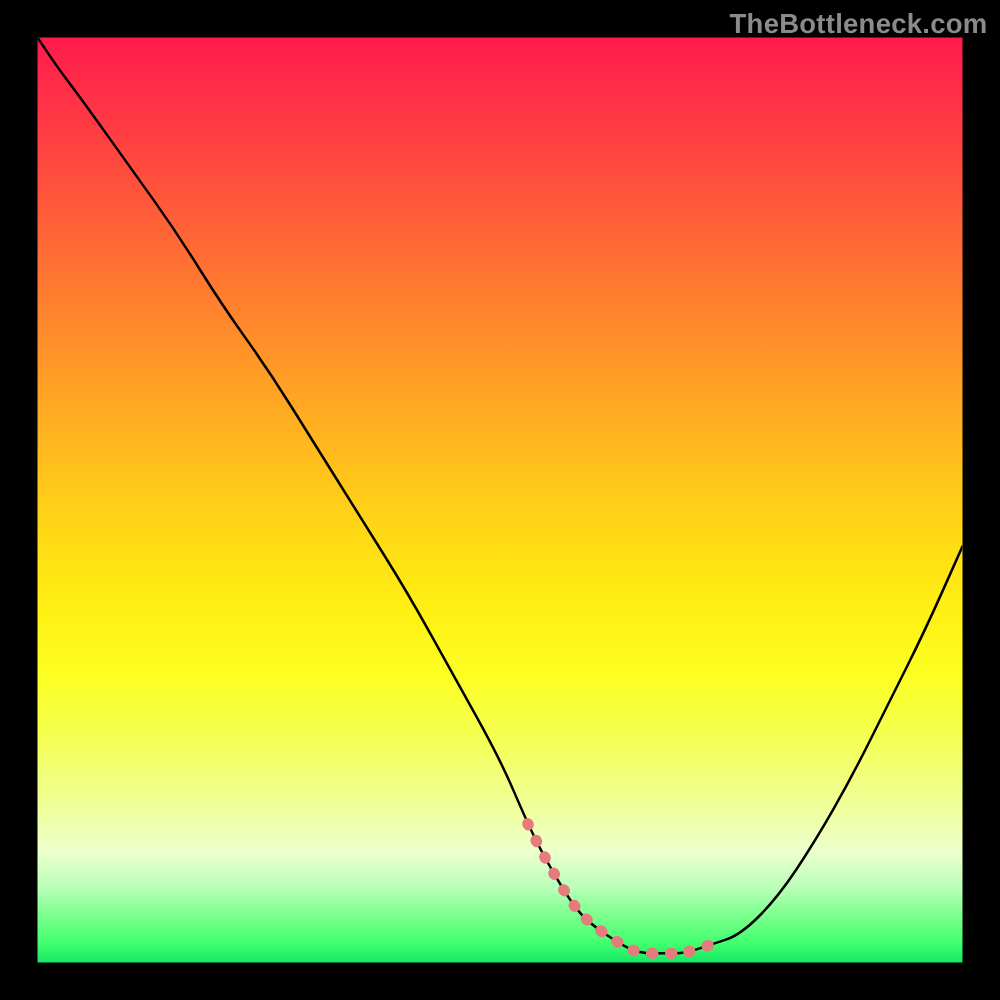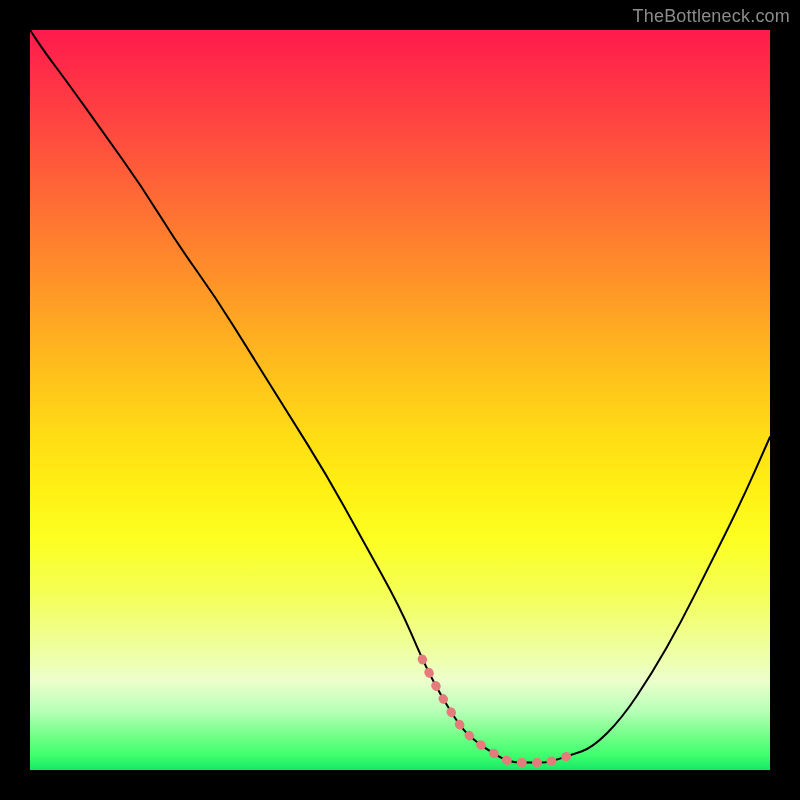--- a/index.html
+++ b/index.html
@@ -41,22 +41,22 @@
       #7aff8c 95%,
       #3fff6e 98%,
       #16e865 100%
     );
   }
   .watermark {
     position: absolute;
     top: 6px;
     right: 10px;
     font-family: Arial, Helvetica, sans-serif;
-    font-size: 18px;
-    font-weight: 400;
+    font-size: 22px;
+    font-weight: 700;
     color: #8b8b8b;
     letter-spacing: 0.2px;
   }
   svg.curve {
     position: absolute;
     left: 0;
     top: 0;
     width: 740px;
     height: 740px;
   }

